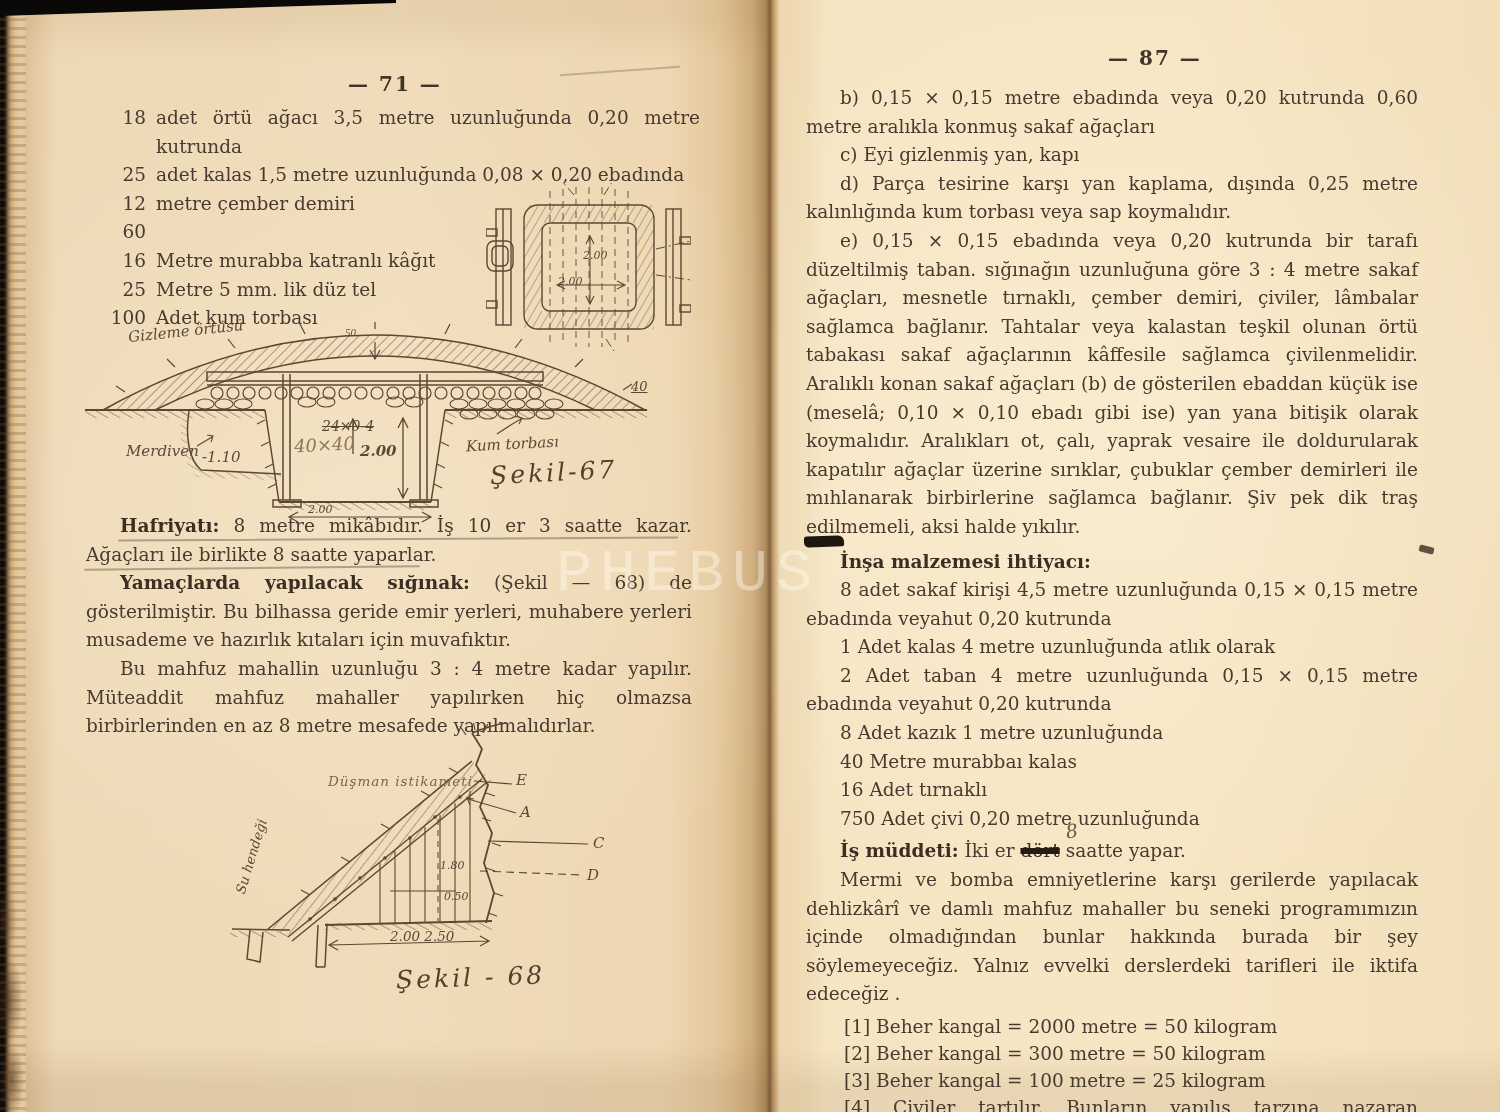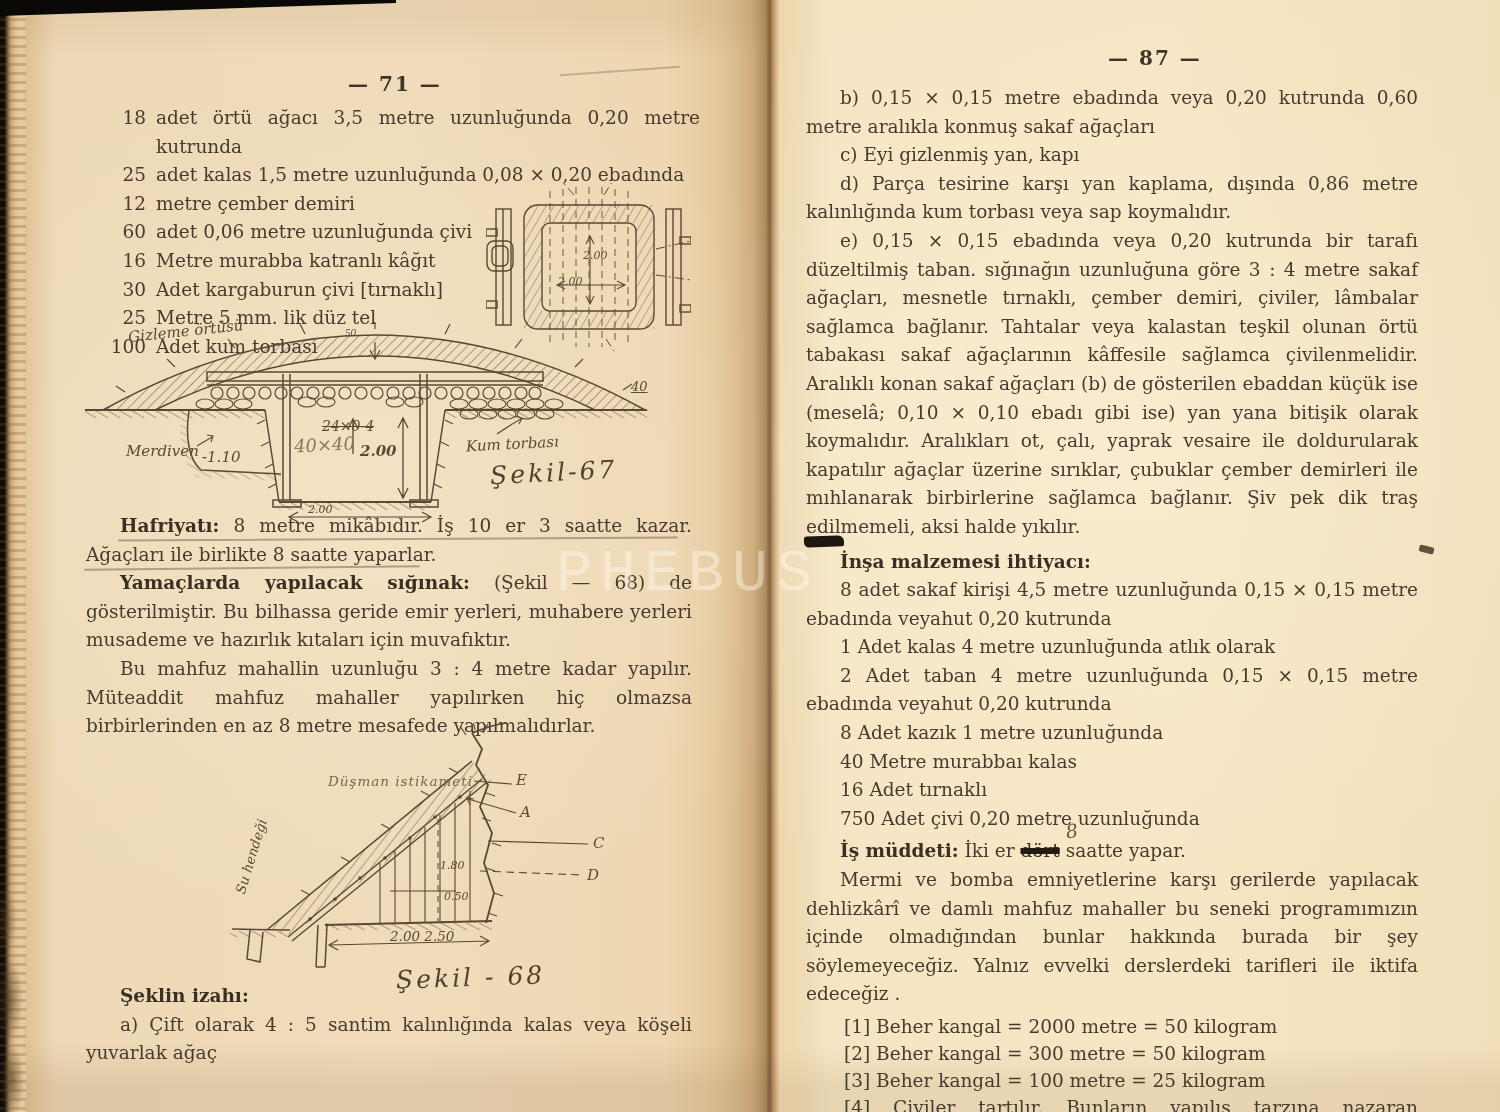--- a/index.html
+++ b/index.html
@@ -92,29 +92,24 @@
       <div class="mat-row">
         <span class="mat-qty">25</span>
         <span class="mat-text">adet kalas 1,5 metre uzunluğunda 0,08 × 0,20 ebadında</span>
       </div>
       <div class="mat-row">
         <span class="mat-qty">12</span>
         <span class="mat-text">metre çember demiri</span>
       </div>
       <div class="mat-row">
         <span class="mat-qty">60</span>
-        <span class="mat-text">adet 0,06 metre uzunluğunda çivi</span>
       </div>
       <div class="mat-row">
         <span class="mat-qty">16</span>
         <span class="mat-text">Metre murabba katranlı kâğıt</span>
-      </div>
-      <div class="mat-row">
-        <span class="mat-qty">30</span>
-        <span class="mat-text">Adet kargaburun çivi [tırnaklı]</span>
       </div>
       <div class="mat-row">
         <span class="mat-qty">25</span>
         <span class="mat-text">Metre 5 mm. lik düz tel</span>
       </div>
       <div class="mat-row">
         <span class="mat-qty">100</span>
         <span class="mat-text">Adet kum torbası</span>
       </div>
     </div>
@@ -318,31 +313,27 @@
     <div class="figlabel" style="left:286px;top:48px;">E</div>
     <div class="figlabel" style="left:290px;top:80px;">A</div>
     <div class="figlabel" style="left:363px;top:111px;">C</div>
     <div class="figlabel" style="left:357px;top:143px;">D</div>
     <div class="figlabel tinydim" style="left:210px;top:136px;">1.80</div>
     <div class="figlabel tinydim" style="left:214px;top:167px;">0.50</div>
     <div class="figlabel" style="left:160px;top:205px;font-size:13.5px;">2.00 2.50</div>
     <div class="figlabel caption" style="left:166px;top:240px;transform:rotate(-2deg);">Şekil - 68</div>
   </div>
 
-  <div class="col" style="left:86px;top:982px;width:606px;">
-    <p class="para lead" style="margin:0;">Şeklin izahı:</p>
-    <p class="para" style="margin:0;">a) Çift olarak 4 : 5 santim kalınlığında kalas veya köşeli yuvarlak ağaç</p>
-  </div>
 
   <div class="pagenum" style="left:1060px;top:46px;">— 87 —</div>
 
   <div class="col" style="left:806px;top:84px;width:612px;">
     <p class="para">b) 0,15 × 0,15 metre ebadında veya 0,20 kutrunda 0,60 metre aralıkla konmuş sakaf ağaçları</p>
     <p class="para">c) Eyi gizlenmiş yan, kapı</p>
-    <p class="para">d) Parça tesirine karşı yan kaplama, dışında 0,86 metre kalınlığında kum torbası veya sap koymalıdır.</p>
+    <p class="para">d) Parça tesirine karşı yan kaplama, dışında 0,25 metre kalınlığında kum torbası veya sap koymalıdır.</p>
     <p class="para">e) 0,15 × 0,15 ebadında veya 0,20 kutrunda bir tarafı düzeltilmiş taban. sığınağın uzunluğuna göre 3 : 4 metre sakaf ağaçları, mesnetle tırnaklı, çember demiri, çiviler, lâmbalar sağlamca bağlanır. Tahtalar veya kalastan teşkil olunan örtü tabakası sakaf ağaçlarının kâffesile sağlamca çivilenmelidir. Aralıklı konan sakaf ağaçları (b) de gösterilen ebaddan küçük ise (meselâ; 0,10 × 0,10 ebadı gibi ise) yan yana bitişik olarak koymalıdır.  Aralıkları ot, çalı, yaprak vesaire ile doldurularak kapatılır ağaçlar üzerine sırıklar, çubuklar çember demirleri ile mıhlanarak birbirlerine sağlamca bağlanır. Şiv pek dik traş edilmemeli, aksi halde yıkılır.</p>
 
     <p class="para headrel" style="margin-top:6px;">
       <span class="ink-blob" style="left:-2px;top:-12px;width:40px;height:11px;"></span>
       <span class="margin-mark" style="right:-16px;top:-2px;width:15px;height:7px;"></span>
       <span class="lead">İnşa malzemesi ihtiyacı:</span>
     </p>
 
     <div>
         <div class="item">8 adet sakaf kirişi 4,5 metre uzunluğunda 0,15 × 0,15 metre ebadında veyahut 0,20 kutrunda</div>

